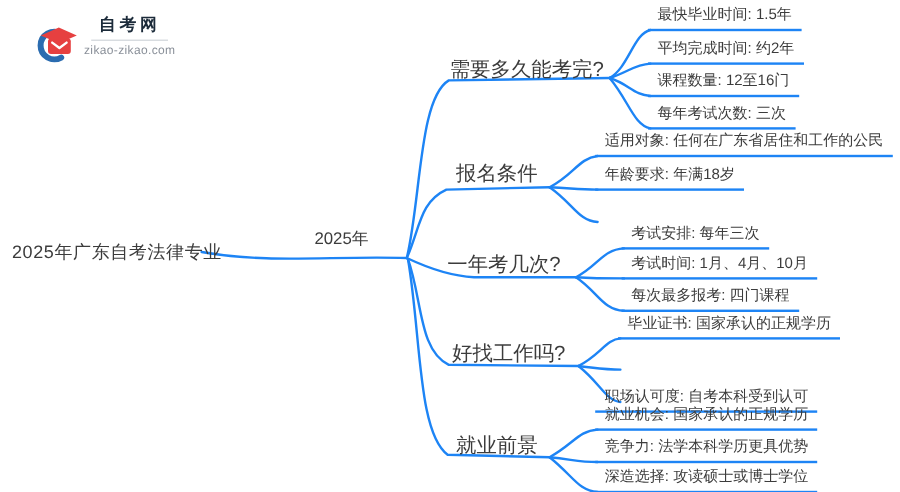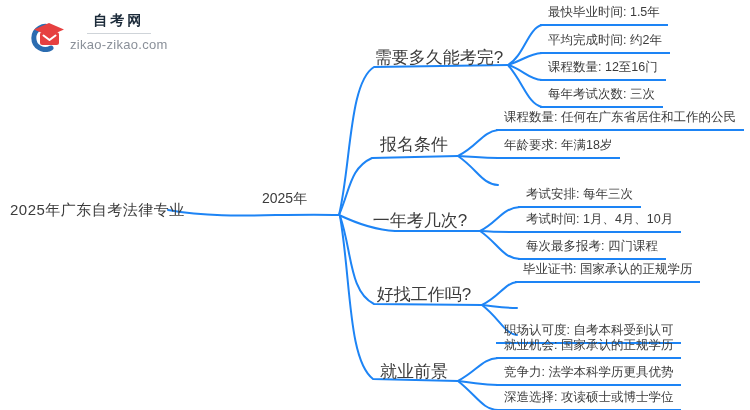--- a/index.html
+++ b/index.html
@@ -17,21 +17,21 @@
   .leaf{
     font-size:12.5px;line-height:17px;
     padding:2px 8px 3px 8px;
     border-bottom:2px solid var(--line,#1d84f5);
   }
   
   .logo{position:absolute;left:30px;top:12px;display:flex;align-items:flex-start;}
   .logo-text{margin-left:4px;display:flex;flex-direction:column;align-items:center;}
   .logo-title{font-size:14px;font-weight:bold;color:var(--logo-navy,#1c2b3a);letter-spacing:3px;padding:0 2px 3px 2px;}
   .logo-divider{width:64px;height:1px;background:#cfd4d9;}
-  .logo-domain{font-size:13px;color:#8a9099;margin-top:3px;letter-spacing:.3px;}
+  .logo-domain{font-size:10px;color:#8a9099;margin-top:3px;letter-spacing:.3px;}
 </style>
 </head>
 <body>
 
 <div class="canvas">
 
   <svg class="links" width="750" height="410" viewBox="0 0 750 410">
 
     <path d="M168,210 C225,220 275,213 339,215"></path>
 
@@ -85,21 +85,21 @@
   <div class="node branch-label" style="left:372px;top:133px;width:84px;">报名条件</div>
   <div class="node branch-label" style="left:368px;top:209px;width:104px;">一年考几次?</div>
   <div class="node branch-label" style="left:372px;top:283px;width:104px;">好找工作吗?</div>
   <div class="node branch-label" style="left:372px;top:360px;width:84px;">就业前景</div>
 
   <div class="node leaf" style="left:540px;top:2px;">最快毕业时间: 1.5年</div>
   <div class="node leaf" style="left:540px;top:30px;">平均完成时间: 约2年</div>
   <div class="node leaf" style="left:540px;top:57px;">课程数量: 12至16门</div>
   <div class="node leaf" style="left:540px;top:84px;">每年考试次数: 三次</div>
 
-  <div class="node leaf" style="left:496px;top:107px;">课程数量: 任何在广东省居住和工作的公民</div>
+  <div class="node leaf" style="left:496px;top:107px;">适用对象: 任何在广东省居住和工作的公民</div>
   <div class="node leaf" style="left:496px;top:135px;">年龄要求: 年满18岁</div>
 
   <div class="node leaf" style="left:518px;top:184px;">考试安排: 每年三次</div>
   <div class="node leaf" style="left:518px;top:209px;">考试时间: 1月、4月、10月</div>
   <div class="node leaf" style="left:518px;top:236px;">每次最多报考: 四门课程</div>
 
   <div class="node leaf" style="left:515px;top:259px;">毕业证书: 国家承认的正规学历</div>
   <div class="node leaf" style="left:496px;top:285px;margin-top:35px;">职场认可度: 自考本科受到认可</div>
 
   <div class="node leaf" style="left:496px;top:335px;">就业机会: 国家承认的正规学历</div>

